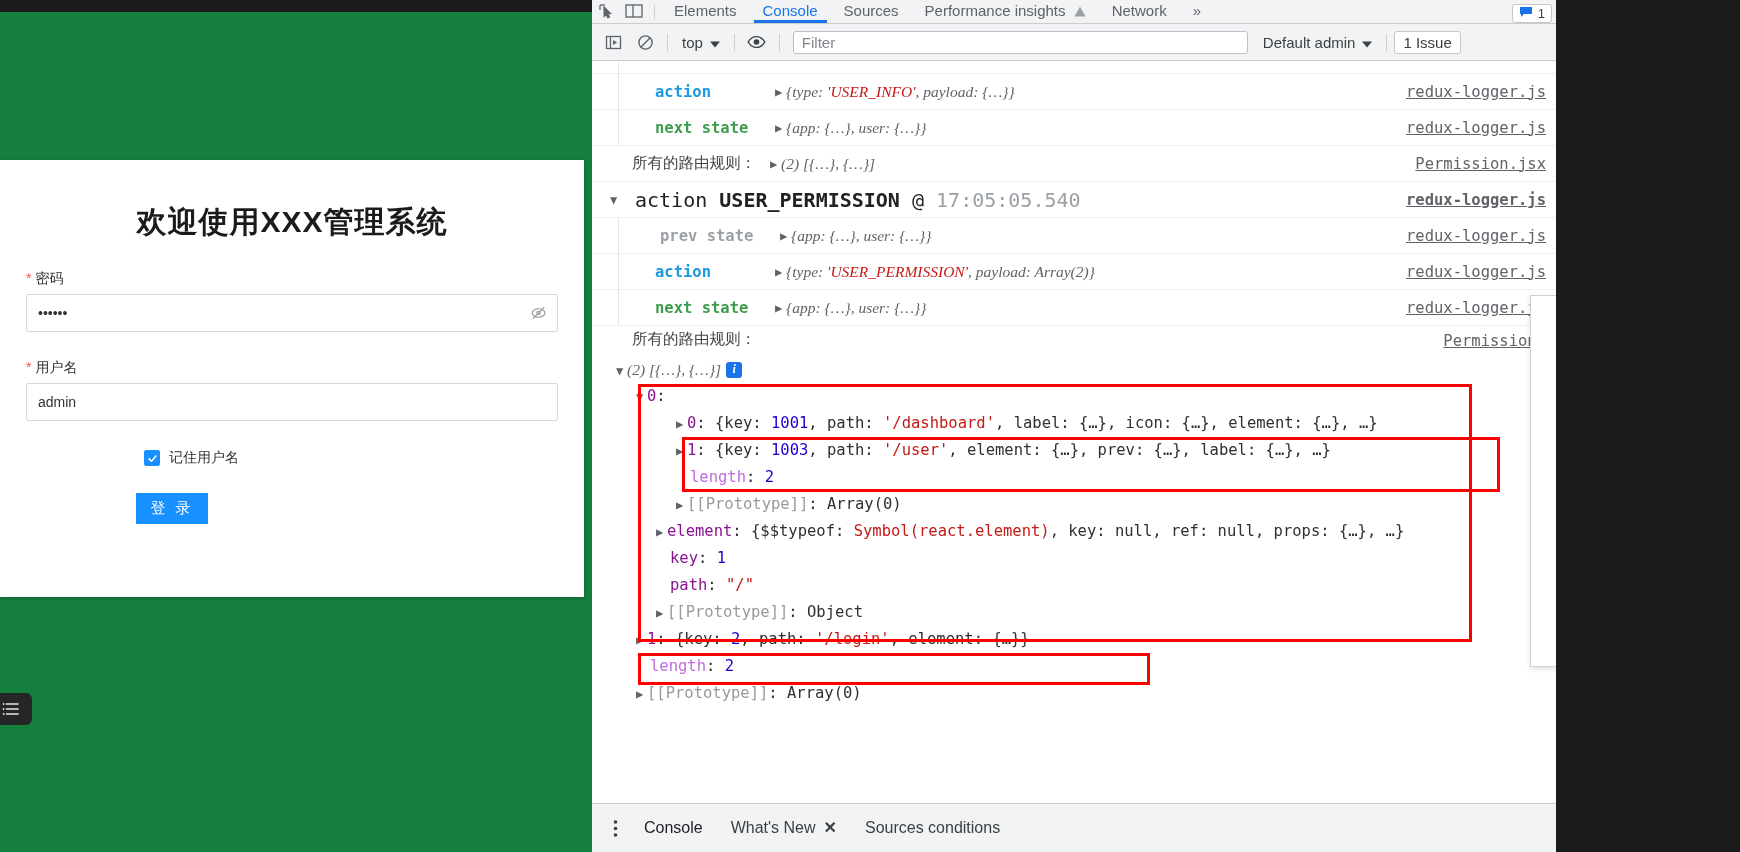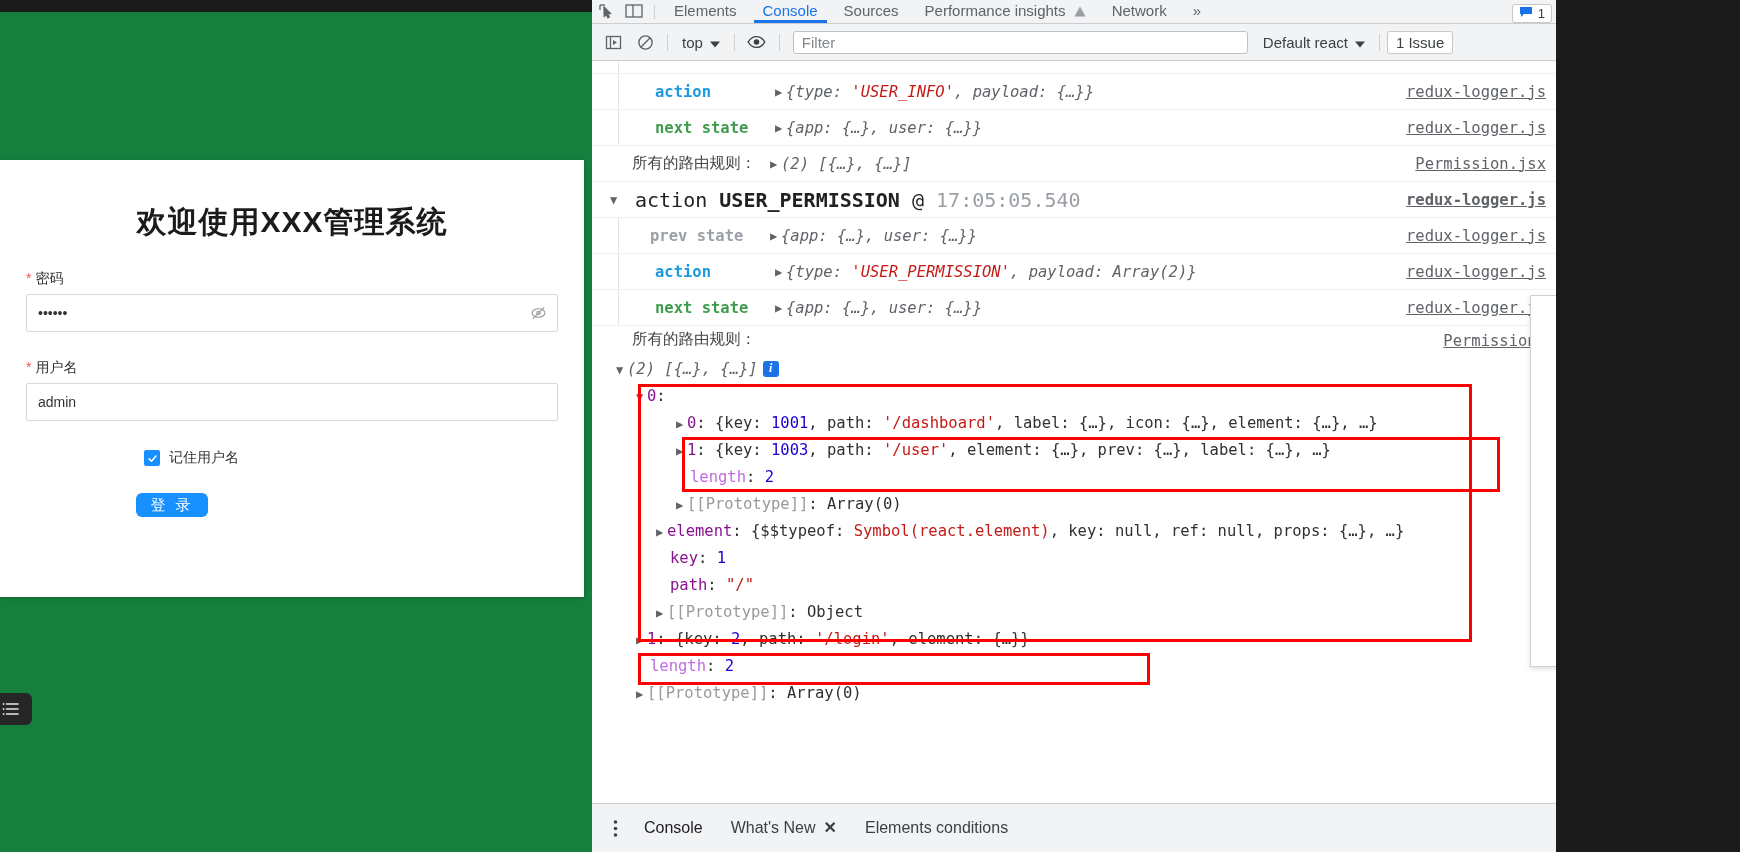--- a/index.html
+++ b/index.html
@@ -61,22 +61,22 @@
   .cbx {
     width:16px; height:16px; border-radius:2px;
     background:#1890ff; border:1px solid #1890ff;
     display:flex; align-items:center; justify-content:center;
     cursor:pointer;
   }
   .cbx svg { width:11px; height:11px; }
   .remember-label { font-size:14px; color:#333; }
   .login-btn {
     margin-top:26px; margin-left:136px;
-    width:72px; height:24px;
-    background:#1890ff; color:#fff; border:0; border-radius:6px;
+    width:72px; height:31px;
+    background:#1890ff; color:#fff; border:0; border-radius:0;
     font-size:15px; letter-spacing:3px; cursor:pointer;
     font-family:"Liberation Sans", sans-serif;
     display:flex; align-items:center; justify-content:center;
   }
   #bottom-left-badge {
     position:absolute; left:-10px; top:681px;
     width:42px; height:32px; border-radius:6px;
     background:#262626;
     display:flex; align-items:center; justify-content:center;
   }
@@ -153,21 +153,21 @@
     padding-left:18px; white-space:nowrap;
   }
   .log-row.noborder { border-bottom:0; }
   .grp-line { position:absolute; left:26px; top:0; bottom:0; width:1px; background:#e4e4e4; }
   .tri { display:inline-block; width:11px; color:#5f6368; font-size:12px; }
   .tri.open::before { content:"\25BC"; }
   .tri.closed::before { content:"\25B6"; }
   .lbl-action { color:#1a9ae0; font-weight:bold; }
   .lbl-prev { color:#9aa0a6; font-weight:bold; }
   .lbl-next { color:#3f9b4e; font-weight:bold; }
-  .preview { color:#5f6368; font-style:italic; }
+  .preview { color:#5f6368; font-style:italic;font-family:Liberation Serif, serif; }
   .str-red { color:#c41a16; font-style:italic; }
   .src-link {
     position:absolute; right:10px; top:50%; transform:translateY(-50%);
     color:#5f6368; text-decoration:underline; font-size:15.5px; cursor:pointer;
   }
   .src-link.bold { font-weight:bold; }
   .cn-text { color:#444; font-family:"DejaVu Sans", sans-serif; font-size:15.5px;}
   .grp-hdr { font-size:20px; color:#202124; }
   .grp-hdr b { font-weight:bold; }
   .ts { color:#9aa0a6; }
@@ -337,21 +337,21 @@
     <div class="tb-sep"></div>
     <div class="tb-btn">
       <svg width="19" height="14" viewBox="0 0 19 14" fill="none" stroke="#3c4043" stroke-width="1.4">
         <path d="M1.2 7C3.5 3 6.2 1.6 9.5 1.6S15.5 3 17.8 7c-2.3 4-5 5.4-8.3 5.4S3.5 11 1.2 7z"></path>
         <circle cx="9.5" cy="7" r="2.8" fill="#3c4043" stroke="none"></circle>
       </svg>
     </div>
     <div class="tb-sep"></div>
     <input id="filter-input" type="text" placeholder="Filter" style="">
     <div class="tb-select">
-      <span>Default react</span>
+      <span>Default admin</span>
       <span>
         <svg width="10" height="7" viewBox="0 0 10 7">
             <polygon points="0,0.5 10,0.5 5,6.5" fill="#3c4043"></polygon>
           </svg>
       </span>
     </div>
     <div class="tb-sep"></div>
     <div class="issues-btn">1 Issue</div>
   </div>
 
@@ -388,21 +388,21 @@
     <div class="log-row">
       <span class="tri open" style="margin-left:0"></span>
       <span class="grp-hdr" style="margin-left:14px">
         <span>action </span><b>USER_PERMISSION</b><span> @ </span><span class="ts">17:05:05.540</span>
       </span>
       <span class="src-link bold">redux-logger.js</span>
     </div>
 
     <div class="log-row">
       <span class="grp-line"></span>
-      <span class="lbl-prev" style="margin-left:40px;width:120px;display:inline-block">prev state</span>
+      <span class="lbl-prev" style="margin-left:50px;width:120px;display:inline-block">prev state</span>
       <span class="tri closed"></span>
       <span class="preview">{app: {…}, user: {…}}</span>
       <span class="src-link">redux-logger.js</span>
     </div>
 
     <div class="log-row">
       <span class="grp-line"></span>
       <span class="lbl-action" style="margin-left:45px;width:120px;display:inline-block">action</span>
       <span class="tri closed"></span>
       <span class="preview">{type: <span class="str-red">'USER_PERMISSION'</span>, payload: Array(2)}</span>
@@ -494,16 +494,16 @@
       </svg>
     </div>
     <div class="drawer-tab active">
       <span>Console</span>
     </div>
     <div class="drawer-tab">
       <span>What's New</span>
       <span class="x-close">✕</span>
     </div>
     <div class="drawer-tab">
-      <span>Elements conditions</span>
+      <span>Sources conditions</span>
     </div>
   </div>
 </div>
 
 </body></html>

